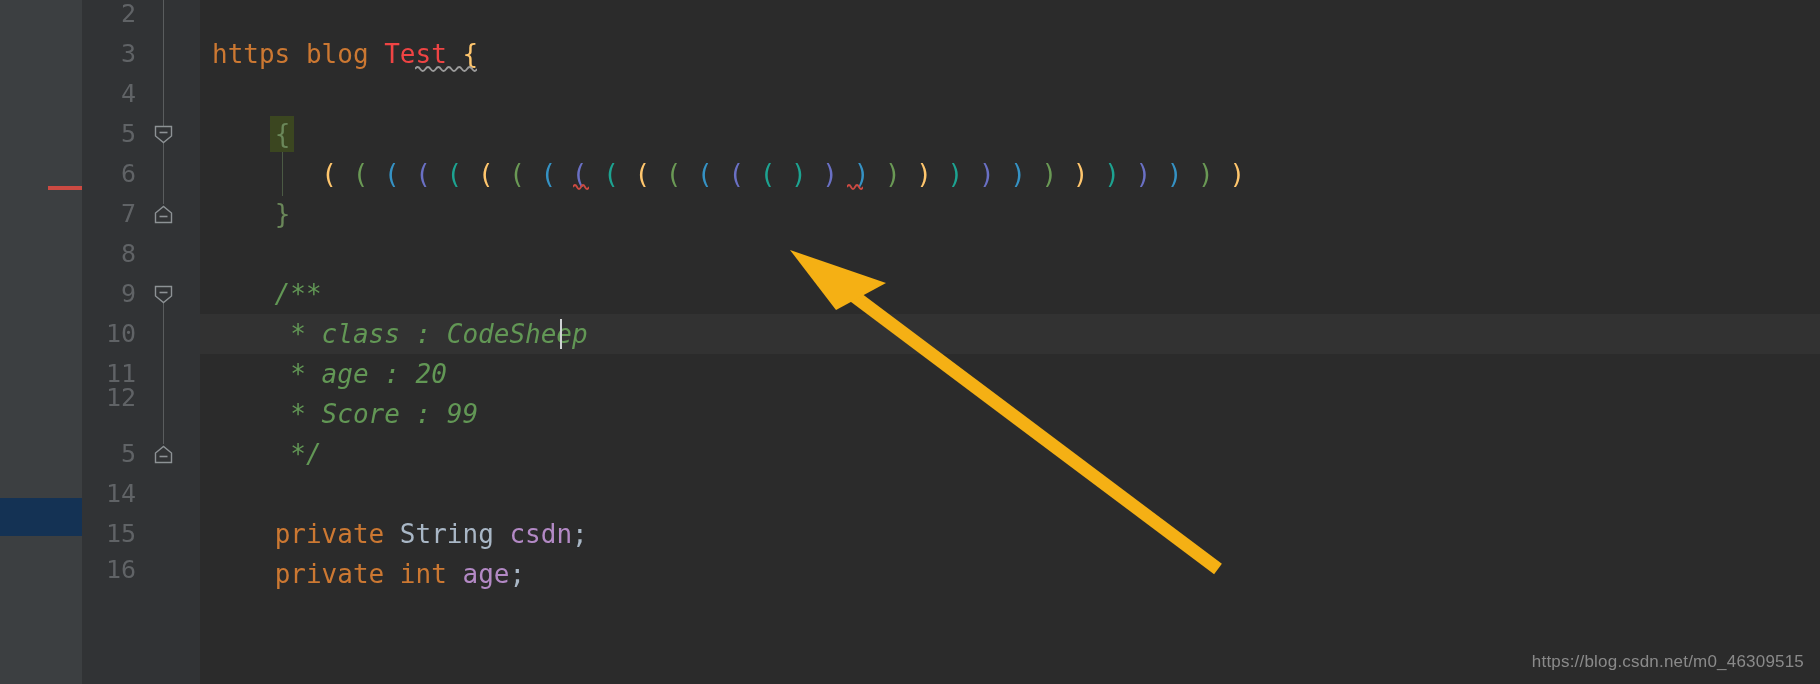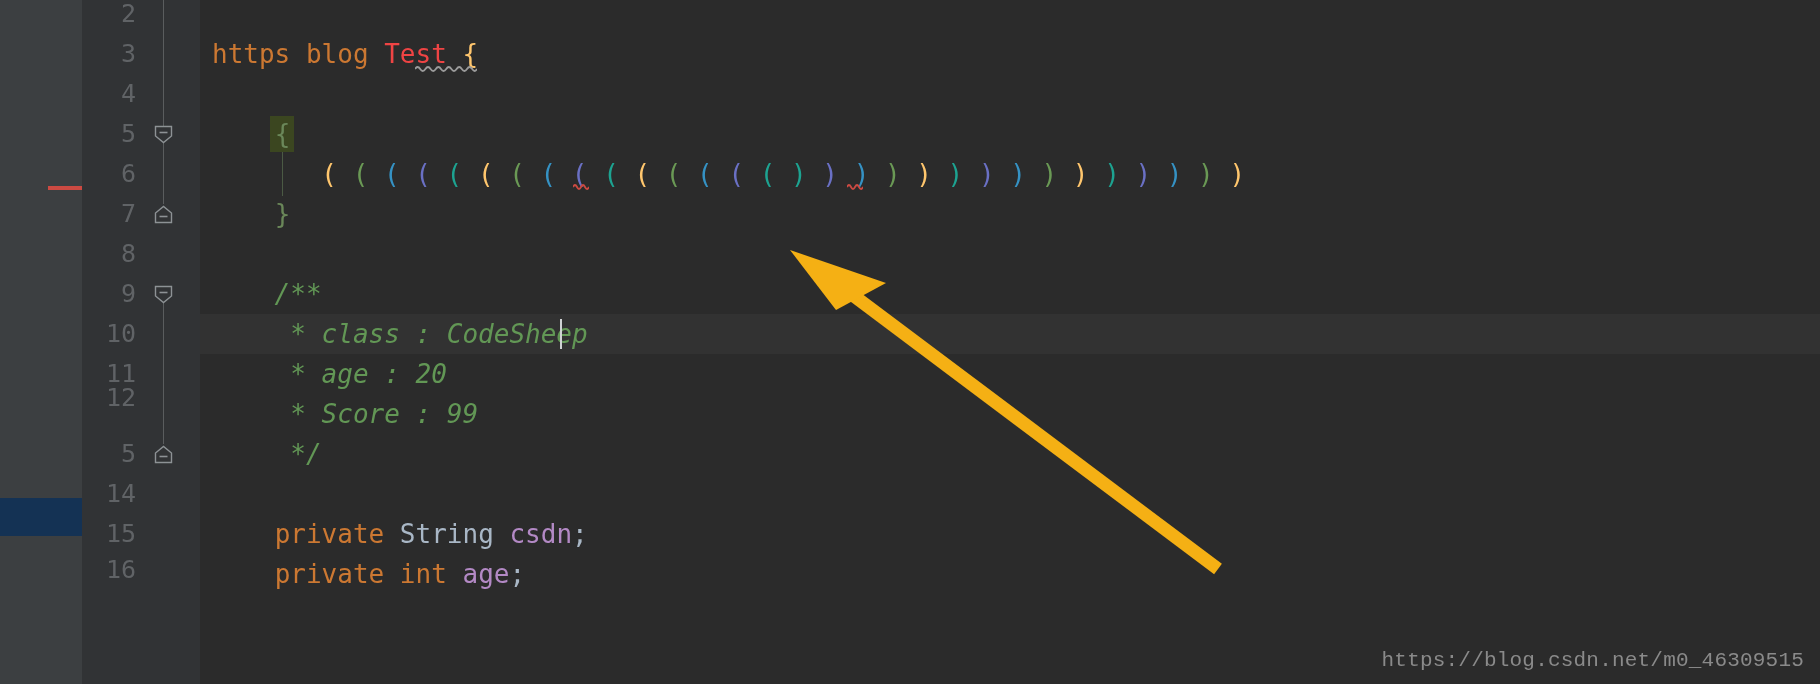--- a/index.html
+++ b/index.html
@@ -162,22 +162,22 @@
     width: 1820px; height: 684px;
     pointer-events: none;
   }
 
   
   .watermark {
     position: absolute;
     right: 16px;
     bottom: 12px;
     color: #8a8a8a;
-    font-size: 21px;
-    font-family: Liberation Mono, monospace;
+    font-size: 17px;
+    font-family: Liberation Sans, sans-serif;
     letter-spacing: 0.2px;
   }
 </style>
 </head>
 <body>
 
 <div id="ide">
 
   <div class="left-strip">
     <div class="marker-red"></div>

